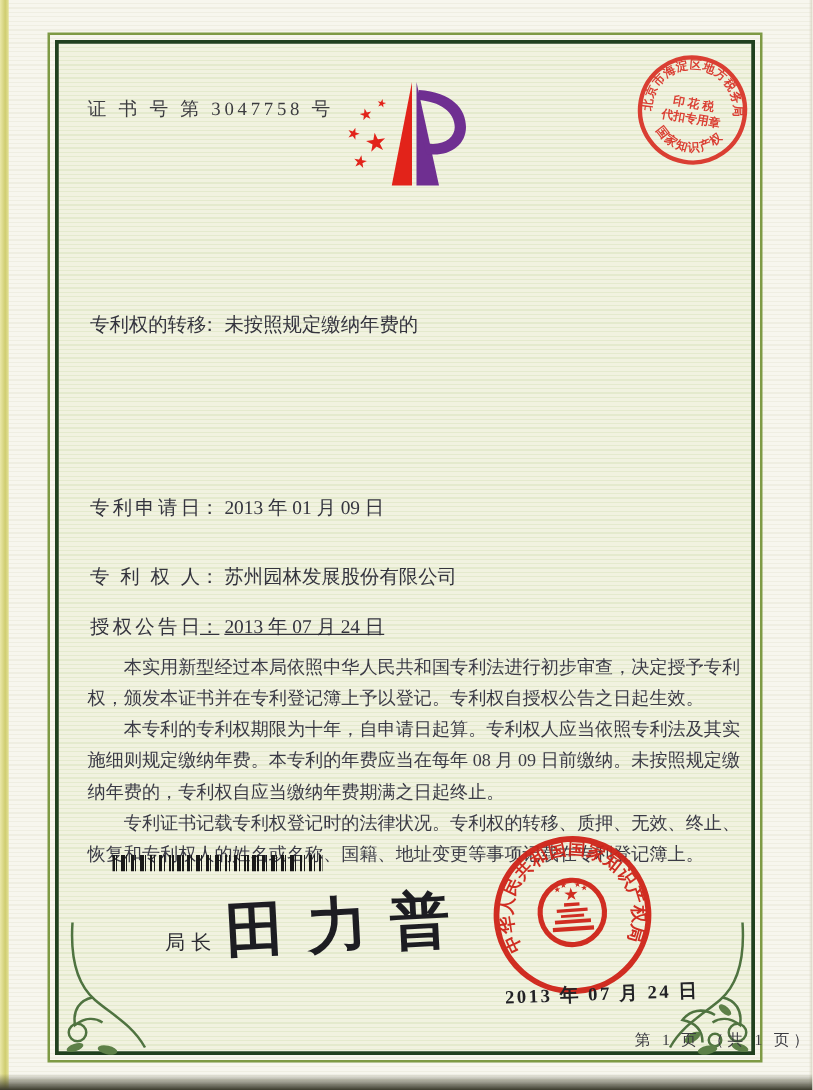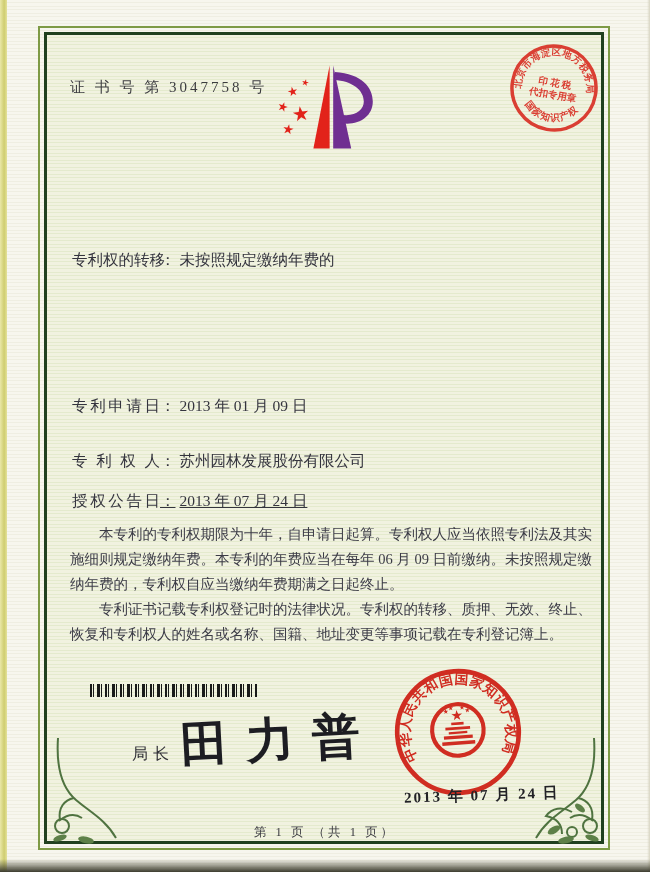--- a/index.html
+++ b/index.html
@@ -79,21 +79,21 @@
   }
   .tax-seal { left:508px; top:42px; width:92px; height:92px;
     transform:rotate(10deg); opacity:.92; }
   .office-seal { left:390px; top:664px; width:136px; height:136px;
     transform:rotate(-4deg); opacity:.95; }
   .seal-date {
     left:404px; top:786px; font-size:15px; font-weight:bold;
     letter-spacing:2px; color:#222226; transform:rotate(-2deg); white-space:nowrap;
   }
   .footer {
-    left:0; right:0; top:824px; text-align:center;
+    left:0; right:0; top:824px; text-align:right;
     font-size:12.5px; letter-spacing:3px; color:#3a3a40;
   }
   .ornament { bottom:26px; width:74px; height:112px; }
   .ornament.br { right:44px; }
   .ornament.bl { left:46px; transform:scaleX(-1); }
 </style>
 </head>
 <body>
 
 <div class="page">
@@ -143,21 +143,22 @@
     <span class="field-label">专利申请日</span><span class="field-colon">：</span><span>2013 年 01 月 09 日</span>
   </div>
   <div class="abs field-row row-4">
     <span class="field-label">专利权人</span><span class="field-colon">：</span><span>苏州园林发展股份有限公司</span>
   </div>
   <div class="abs field-row row-5">
     <span class="field-label">授权公告日</span><span class="field-colon">：</span><span>2013 年 07 月 24 日</span>
   </div>
 
   <div class="abs body-text">
-    <p>本专利的专利权期限为十年，自申请日起算。专利权人应当依照专利法及其实施细则规定缴纳年费。本专利的年费应当在每年 06 月 09 日前缴纳。未按照规定缴纳年费的，专利权自应当缴纳年费期满之日起终止。</p>
+    <p>本实用新型经过本局依照中华人民共和国专利法进行初步审查，决定授予专利权，颁发本证书并在专利登记簿上予以登记。专利权自授权公告之日起生效。</p>
+    <p>本专利的专利权期限为十年，自申请日起算。专利权人应当依照专利法及其实施细则规定缴纳年费。本专利的年费应当在每年 08 月 09 日前缴纳。未按照规定缴纳年费的，专利权自应当缴纳年费期满之日起终止。</p>
     <p>专利证书记载专利权登记时的法律状况。专利权的转移、质押、无效、终止、恢复和专利权人的姓名或名称、国籍、地址变更等事项记载在专利登记簿上。</p>
   </div>
 
   <div class="abs barcode"></div>
 
   <div class="abs sig-title">局长</div>
   <div class="abs sig-name">田力普</div>
 
   <svg class="abs office-seal" viewBox="0 0 132 132">
     <defs>

